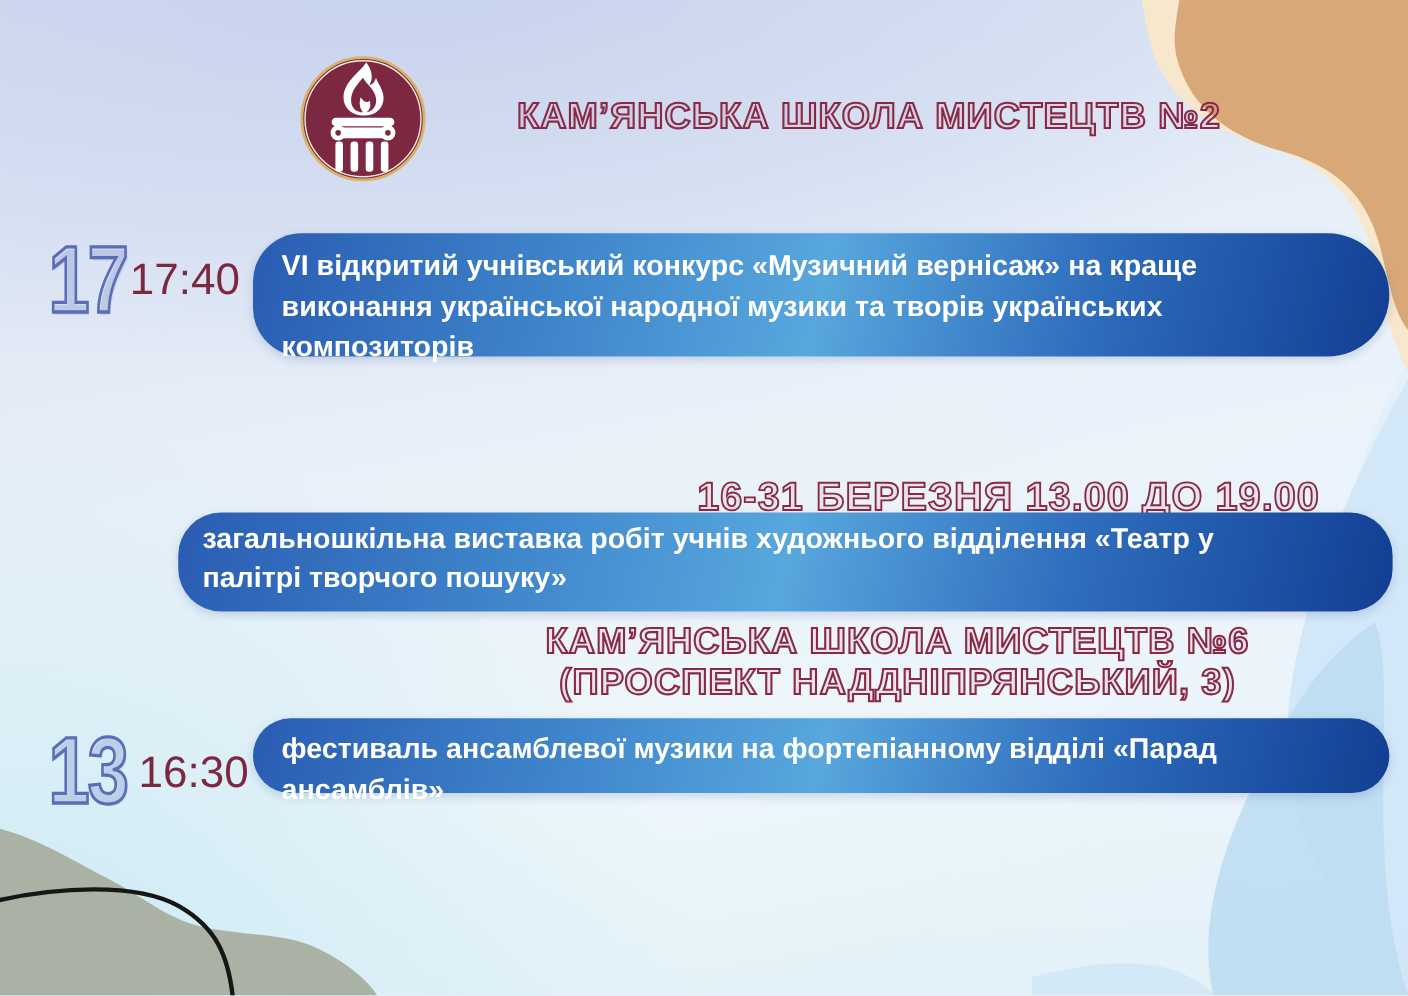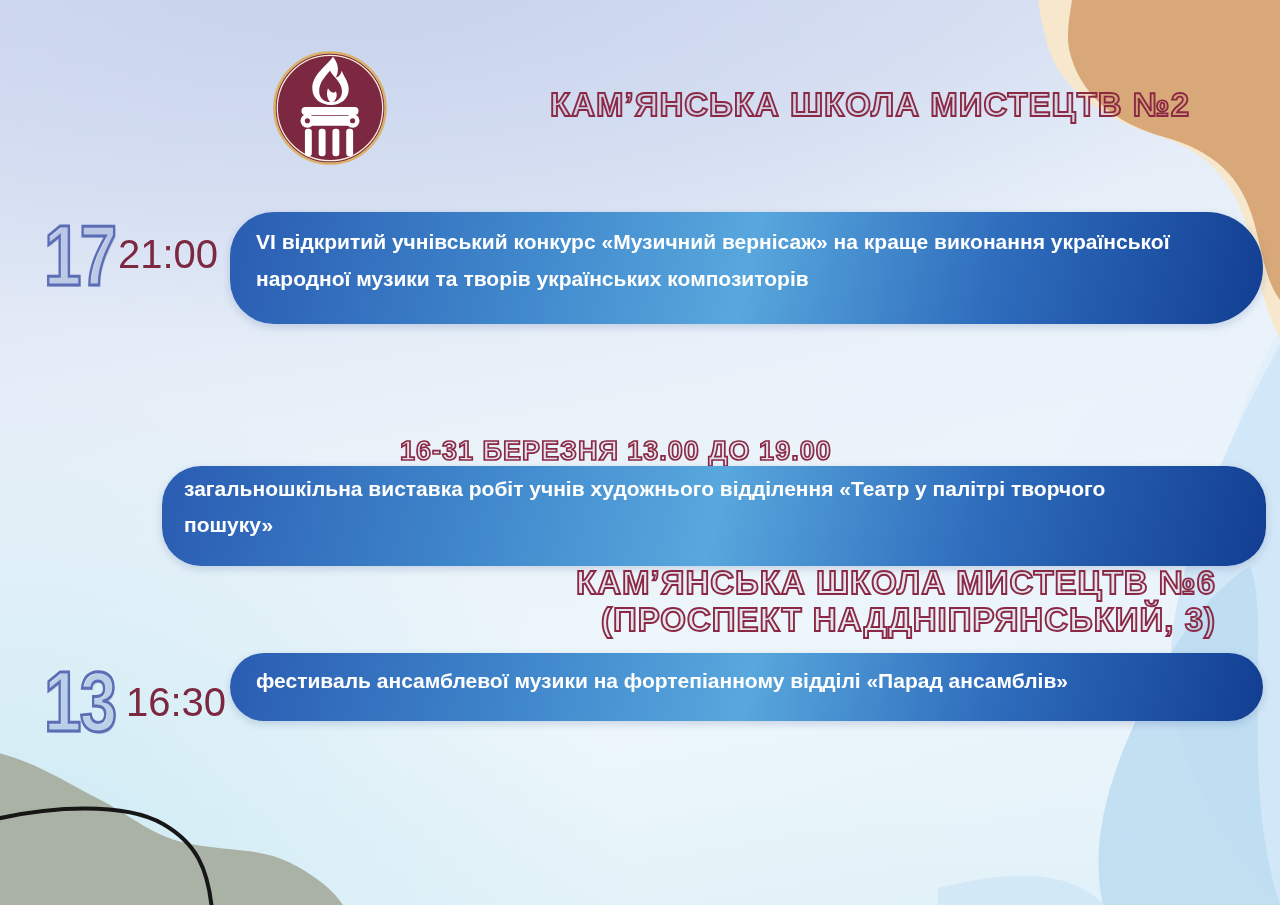--- a/index.html
+++ b/index.html
@@ -7,42 +7,42 @@
     position:relative;width:1280px;height:905px;overflow:hidden;
     font-family:"Liberation Sans",sans-serif;
     background:
       radial-gradient(1500px 620px at 28% -4%, #c7d2ec 0%, rgba(199,210,236,0) 62%),
       radial-gradient(1100px 900px at 2% 98%, #cdeaf4 0%, rgba(205,234,244,0) 55%),
       radial-gradient(900px 700px at 100% 55%, #eaf3fb 0%, rgba(234,243,251,0) 70%),
       linear-gradient(170deg,#d6def2 0%,#e9f1f9 45%,#eef7fb 72%,#def0f7 100%);
   }
   .bg{position:absolute;inset:0;pointer-events:none;}
   .school-title{
-    position:absolute;text-align:right;text-transform:uppercase;
+    position:absolute;text-align:center;text-transform:uppercase;
     font-weight:800;font-size:33px;line-height:37px;letter-spacing:1px;
     color:rgba(139,40,68,0.07);-webkit-text-stroke:1.9px #8b2844;
   }
   .date-line{
-    position:absolute;text-align:left;text-transform:uppercase;
-    font-weight:800;font-size:27px;line-height:31px;letter-spacing:1px;
+    position:absolute;text-align:right;text-transform:uppercase;
+    font-weight:800;font-size:36px;line-height:31px;letter-spacing:1px;
     color:rgba(139,40,68,0.07);-webkit-text-stroke:1.7px #8b2844;
   }
   .day-num{
     position:absolute;font-weight:800;font-size:86px;line-height:1;letter-spacing:-2px;
     color:rgba(91,109,181,0.07);-webkit-text-stroke:3px #5b6db5;
     transform:scaleX(.78);transform-origin:left top;
     text-shadow:2px 2px 0 rgba(91,109,181,0.18);
   }
   .time-label{position:absolute;font-weight:500;font-size:40px;color:#7c2840;}
   .pill{
     position:absolute;
     background:linear-gradient(103deg,#2a5cb2 0%,#3f86cb 28%,#58a7dd 50%,#2e6cbc 74%,#123e92 100%);
     box-shadow:0 3px 9px rgba(25,55,120,0.18);
   }
-  .pill-text{position:absolute;color:#ffffff;font-weight:700;font-size:21px;line-height:37px;}
+  .pill-text{position:absolute;color:#ffffff;font-weight:700;font-size:26px;line-height:37px;}
   .logo-wrap{position:absolute;left:271px;top:47px;width:118px;height:122px;}
 </style>
 </head>
 <body>
 
 <div class="canvas">
 
   <svg class="bg" width="1280" height="905" viewBox="0 0 1280 905">
 
     <path d="M 1280,330 C 1248,382 1224,444 1227,522 C 1230,588 1256,642 1280,662 Z" fill="#e2f0fa" opacity="0.9"></path>
@@ -79,29 +79,29 @@
       <circle cx="-23" cy="13" r="2.6" fill="#7b2840"></circle>
       <circle cx="23" cy="13" r="2.6" fill="#7b2840"></circle>
     </svg>
   </div>
 
   <div class="school-title" style="left:390px;top:86px;width:800px;">
     <div>КАМ’ЯНСЬКА ШКОЛА МИСТЕЦТВ №2</div>
   </div>
 
   <div class="day-num" style="left:44px;top:212px;">17</div>
-  <div class="time-label" style="left:118px;top:232px;">21:00</div>
+  <div class="time-label" style="left:118px;top:232px;">17:40</div>
   <div class="pill" style="left:230px;top:212px;width:1033px;height:112px;border-radius:44px 56px 56px 44px;">
     <div class="pill-text" style="left:26px;top:11px;max-width:920px;">VI відкритий учнівський конкурс «Музичний вернісаж» на краще виконання української народної музики та творів українських композиторів</div>
   </div>
 
 
   <div class="date-line" style="left:400px;top:436px;width:800px;">16-31 БЕРЕЗНЯ 13.00 ДО 19.00</div>
 
-  <div class="pill" style="left:162px;top:466px;width:1104px;height:100px;border-radius:39px;">
+  <div class="pill" style="left:162px;top:466px;width:1104px;height:90px;border-radius:39px;">
     <div class="pill-text" style="left:22px;top:5px;max-width:930px;line-height:36px;">загальношкільна виставка робіт учнів художнього відділення «Театр у палітрі творчого пошуку»</div>
   </div>
 
   <div class="school-title" style="left:416px;top:564px;width:800px;">
     <div>КАМ’ЯНСЬКА ШКОЛА МИСТЕЦТВ №6</div>
     <div>(ПРОСПЕКТ НАДДНІПРЯНСЬКИЙ, 3)</div>
   </div>
 
   <div class="day-num" style="left:44px;top:658px;">13</div>
   <div class="time-label" style="left:126px;top:680px;">16:30</div>

